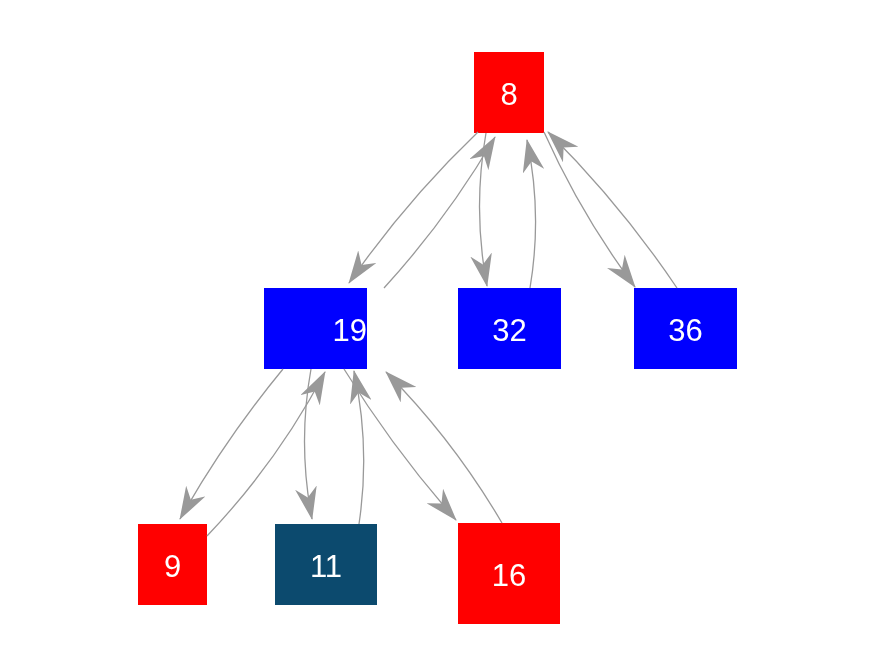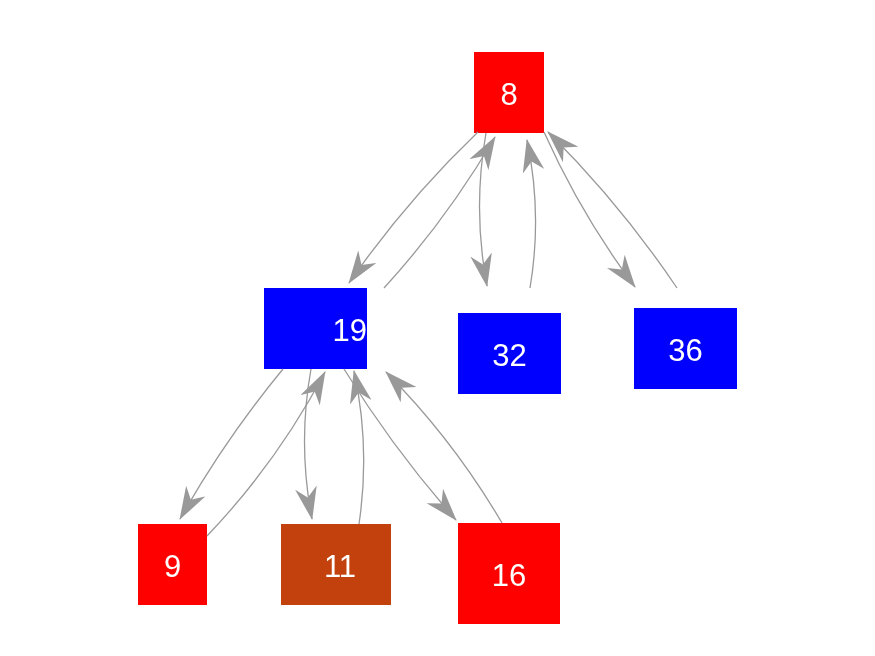--- a/index.html
+++ b/index.html
@@ -47,30 +47,30 @@
 <body>
 
 <div class="canvas" id="graph-canvas" style="width: 875px; height: 656px; background: rgb(255, 255, 255);">
   <div class="node-layer" id="node-layer">
       <div class="node" style="left: 474px; top: 52px; width: 70px; height: 81px; background: rgb(255, 0, 0);">
         <span>8</span>
       </div>
       <div class="node" style="left: 264px; top: 288px; width: 103px; height: 81px; background: rgb(0, 0, 255); justify-content: flex-end;">
         <span>19</span>
       </div>
-      <div class="node" style="left: 458px; top: 288px; width: 103px; height: 81px; background: rgb(0, 0, 255); margin-top: 25px;">
+      <div class="node" style="left: 458px; top: 288px; width: 103px; height: 81px; background: rgb(0, 0, 255);">
         <span>32</span>
       </div>
-      <div class="node" style="left: 634px; top: 288px; width: 103px; height: 81px; background: rgb(0, 0, 255); margin-top: 20px;">
+      <div class="node" style="left: 634px; top: 288px; width: 103px; height: 81px; background: rgb(0, 0, 255);">
         <span>36</span>
       </div>
       <div class="node" style="left: 138px; top: 524px; width: 69px; height: 81px; background: rgb(255, 0, 0);">
         <span>9</span>
       </div>
-      <div class="node" style="left: 281px; top: 524px; width: 102px; height: 81px; background: #c2410c; padding-left: 8px;">
+      <div class="node" style="left: 275px; top: 524px; width: 102px; height: 81px; background: #0c4a6e;">
         <span>11</span>
       </div>
       <div class="node" style="left: 458px; top: 523px; width: 102px; height: 101px; background: rgb(255, 0, 0);">
         <span>16</span>
       </div>
     </div>
   <svg class="edge-layer" id="edge-layer" width="875" height="656">
     <defs>
       <marker id="arrowhead" markerWidth="34" markerHeight="22" refX="32" refY="11" orient="auto" markerUnits="userSpaceOnUse">
         <path id="arrowhead-shape" d="M33,11 L0,0 L10,11 L0,22 Z" fill="#999999"></path>

